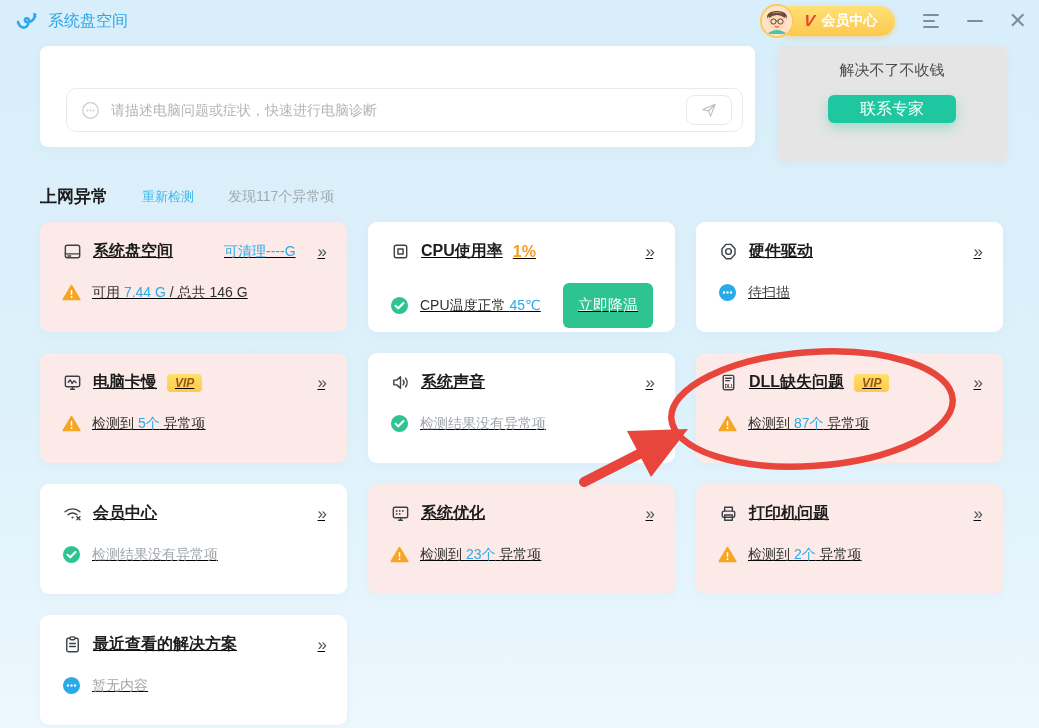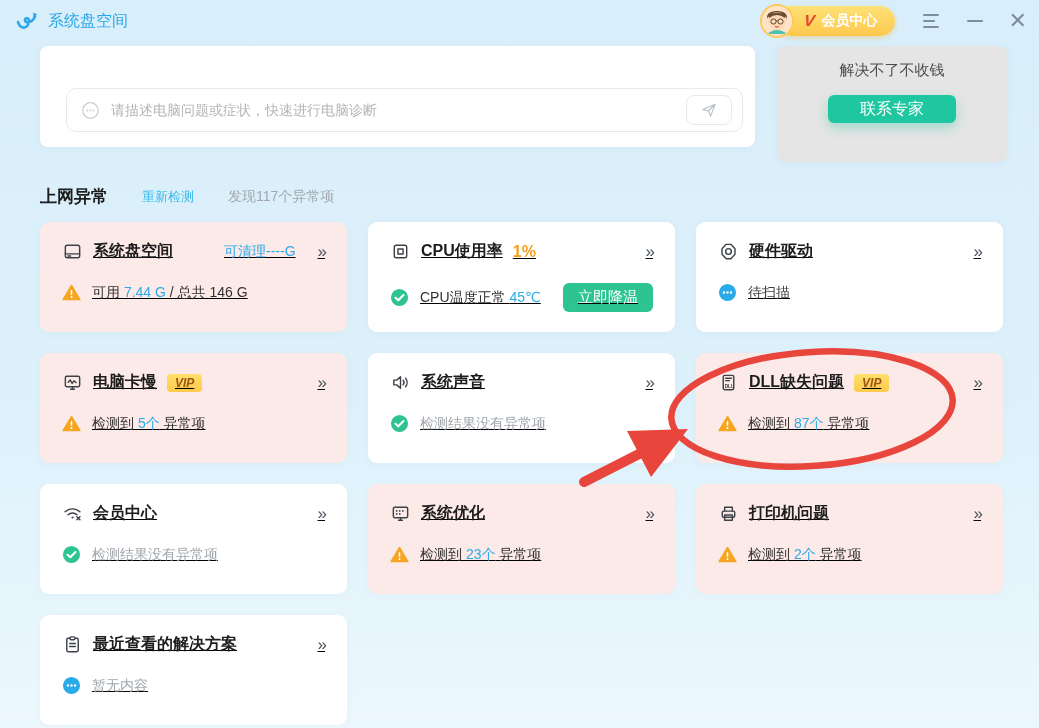--- a/index.html
+++ b/index.html
@@ -50,21 +50,21 @@
   .title-value{color:#f79c1d;font-weight:700;font-size:16px;}
   .vip-badge{display:inline-block;background:linear-gradient(180deg,#ffe06a,#fec94d);color:#9c5317;font-weight:800;font-style:italic;font-size:12px;padding:2px 8px;border-radius:4px;text-align:center;}
   .head-link{margin-left:auto;color:#2da9e9;font-size:14px;cursor:pointer;white-space:nowrap;}
   .chevron{margin-left:auto;color:#49525c;font-size:17px;letter-spacing:-2px;cursor:pointer;line-height:1;}
   .head-link + .chevron{margin-left:12px;}
   .card-status{display:flex;align-items:center;gap:11px;margin-top:21px;font-size:14px;color:#323232;}
   .card-status .txt{white-space:nowrap;}
   .muted{color:#a0a6ac;}
   .darkish{color:#3f3f3f;}
   .hl{color:#2da9e9;margin-top:25px;}
-  .action-btn{margin-left:auto;background:#2ec492;color:#fff;border:none;border-radius:6px;height:29px;padding:0 15px;font-size:15px;cursor:pointer;font-family:inherit;}
+  .action-btn{margin-left:auto;background:#2ec492;color:#fff;border:none;border-radius:6px;height:45px;padding:0 15px;font-size:15px;cursor:pointer;font-family:inherit;}
   
   .annotation{position:absolute;inset:0;pointer-events:none;z-index:40;}
 </style>
 </head>
 <body>
 
 <div class="titlebar">
   <span class="logo">
     <svg width="26" height="26" viewBox="0 0 26 26">
       <path d="M4 14 c1.5 5.5 6.5 7.5 9.5 3.5 c2.8-3.8 1.6-8-1.2-7.2 c-2.3.7-1.6 4 1.6 4 c3.4 0 5.6-2.6 7.2-5.8" stroke="#2ba7ee" stroke-width="2.6" fill="none" stroke-linecap="round"></path>

